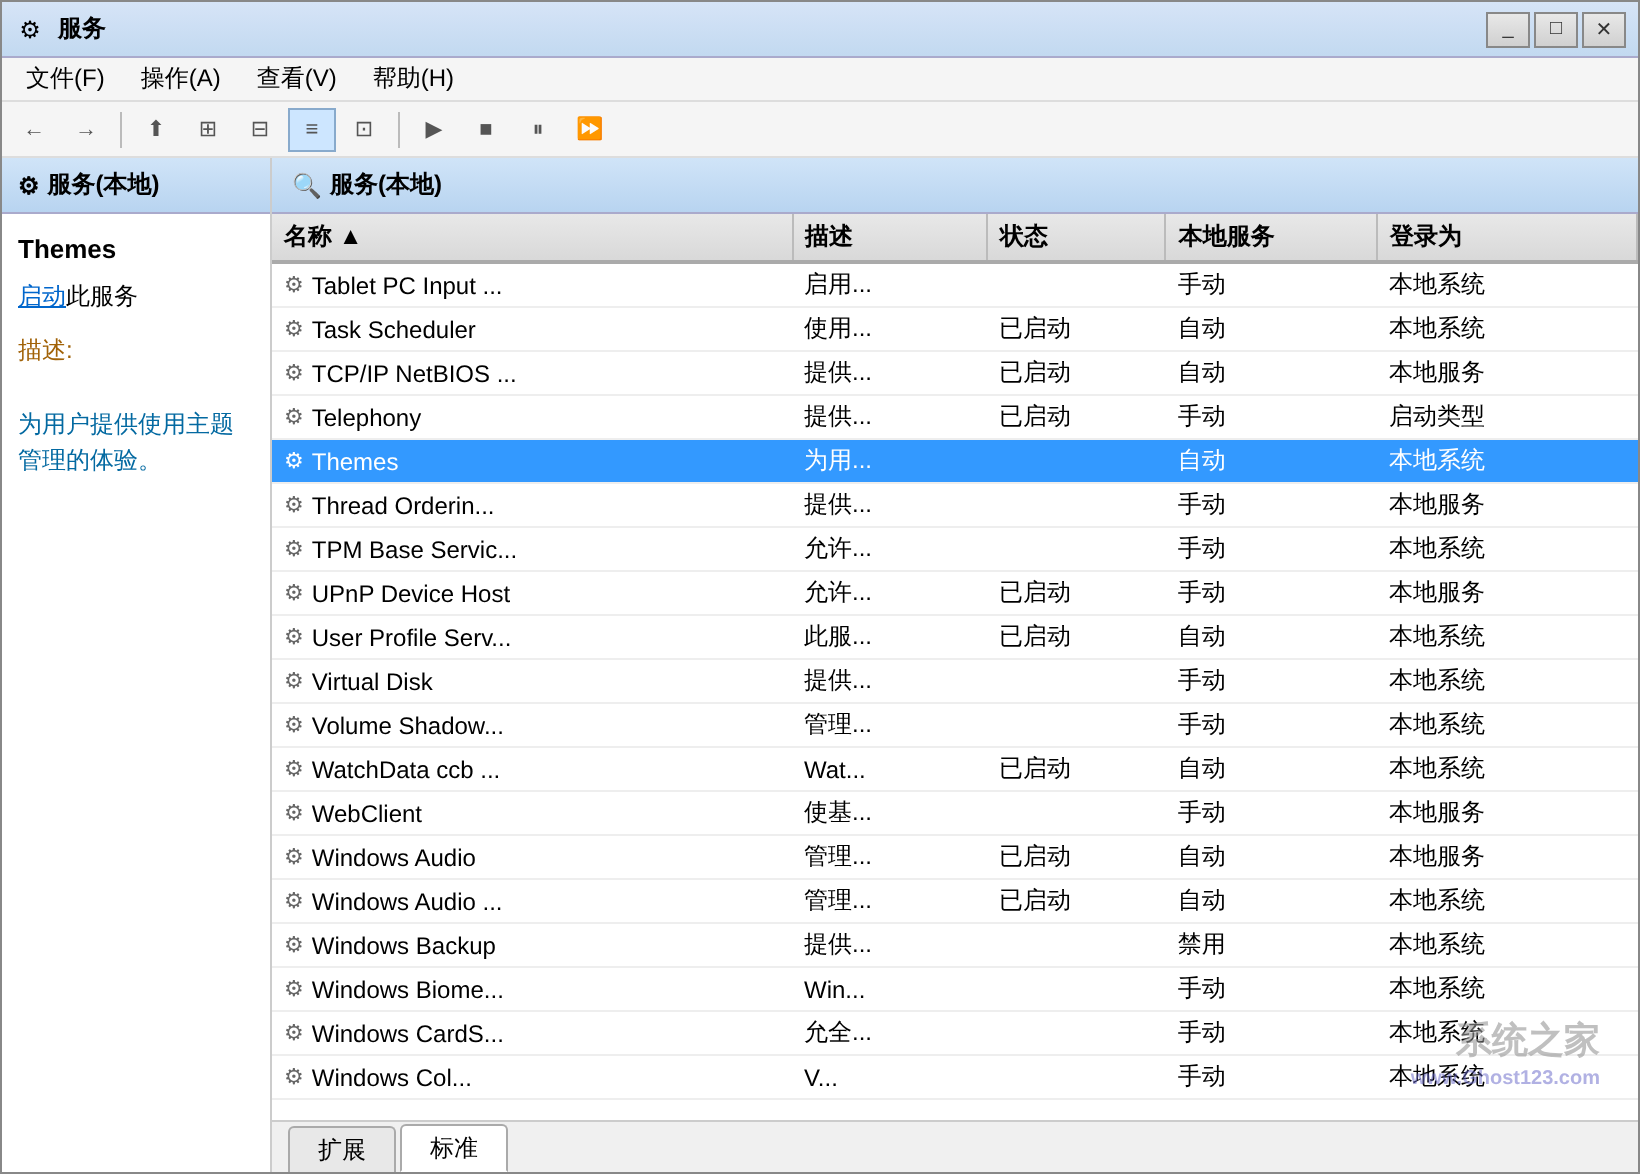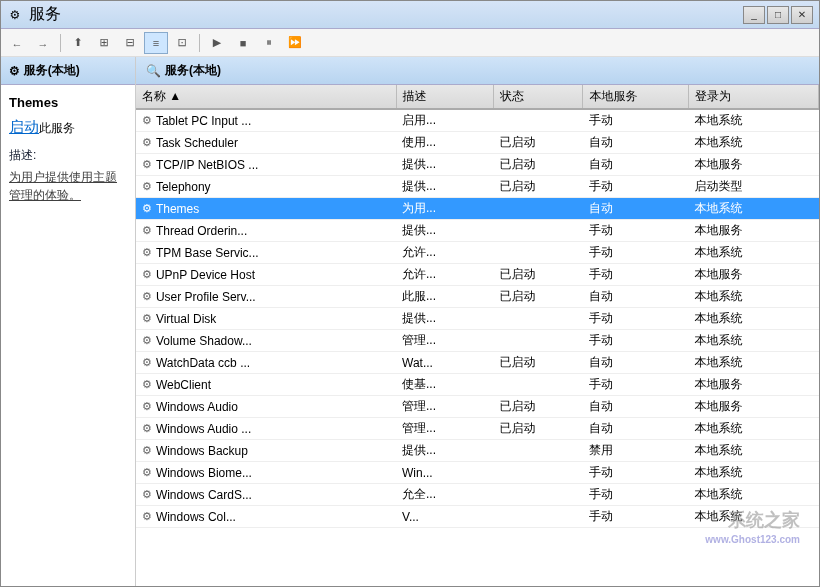--- a/index.html
+++ b/index.html
@@ -34,23 +34,23 @@
     .title-bar-icon {
       width: 16px;
       height: 16px;
       margin-right: 6px;
       display: inline-flex;
       align-items: center;
       justify-content: center;
     }
     .title-bar-text {
       flex: 1;
-      font-size: 16px;
-      color: #000;
-      font-weight: normal;
+      font-size: 12px;
+      color: #000;
+      font-weight: bold;
     }
     .title-bar-buttons {
       display: flex;
       gap: 2px;
     }
     .title-btn {
       width: 22px;
       height: 18px;
       border: 1px solid #888;
       background: linear-gradient(to bottom, #e8e8e8, #d0d0d0);
@@ -149,37 +149,36 @@
     .left-service-title {
       font-size: 13px;
       font-weight: bold;
       color: #000;
       margin-bottom: 8px;
     }
     .left-link {
       color: #0066cc;
       text-decoration: underline;
       cursor: pointer;
-      font-size: 15px;
+      font-size: 12px;
     }
     .left-static {
       font-size: 12px;
       color: #000;
       margin-bottom: 10px;
     }
     .left-desc-title {
       font-size: 12px;
-      color: #0f172a;
-      margin-bottom: 4px;
+      color: #a16207;
+      margin-bottom: 19px;
     }
     .left-desc-text {
       font-size: 12px;
-      color: #404040;
+      color: #0369a1;
       line-height: 1.5;
-      text-decoration: underline;
     }
 
     
     .right-panel {
       flex: 1;
       display: flex;
       flex-direction: column;
       overflow: hidden;
     }
 
@@ -212,21 +211,21 @@
       background: linear-gradient(to bottom, #e8e8e8, #d8d8d8);
       position: sticky;
       top: 0;
       z-index: 1;
     }
     th {
       padding: 3px 6px;
       text-align: left;
       border-right: 1px solid #bbb;
       border-bottom: 2px solid #aaa;
-      font-weight: normal;
+      font-weight: bold;
       cursor: pointer;
       white-space: nowrap;
       color: #000;
     }
 
     tbody tr {
       cursor: pointer;
     }
     tbody tr.selected {
       background: #3399ff;
@@ -312,20 +311,26 @@
   <div class="title-bar">
     <span class="title-bar-icon">⚙</span>
     <span class="title-bar-text">服务</span>
     <div class="title-bar-buttons">
       <div class="title-btn">_</div>
       <div class="title-btn">□</div>
       <div class="title-btn">✕</div>
     </div>
   </div>
 
+  <div class="menu-bar">
+    <div class="menu-item">文件(F)</div>
+    <div class="menu-item">操作(A)</div>
+    <div class="menu-item">查看(V)</div>
+    <div class="menu-item">帮助(H)</div>
+  </div>
 
   <div class="toolbar">
     <div class="toolbar-btn">←</div>
     <div class="toolbar-btn">→</div>
     <div class="toolbar-separator"></div>
     <div class="toolbar-btn">⬆</div>
     <div class="toolbar-btn">⊞</div>
     <div class="toolbar-btn">⊟</div>
     <div class="toolbar-btn active-btn">≡</div>
     <div class="toolbar-btn">⊡</div>
@@ -500,20 +505,24 @@
                 <td><span class="service-icon"><span class="svc-gear">⚙</span>Windows Col...</span></td>
                 <td>V...</td>
                 <td></td>
                 <td>手动</td>
                 <td>本地系统</td>
               </tr>
             </tbody>
         </table>
       </div>
 
+      <div class="bottom-tabs">
+        <div class="tab">扩展</div>
+        <div class="tab active">标准</div>
+      </div>
     </div>
   </div>
 </div>
 
 <div class="watermark">
   <div>系统之家</div>
   <div class="watermark-url">www.Ghost123.com</div>
 </div>
 
 </body></html>

